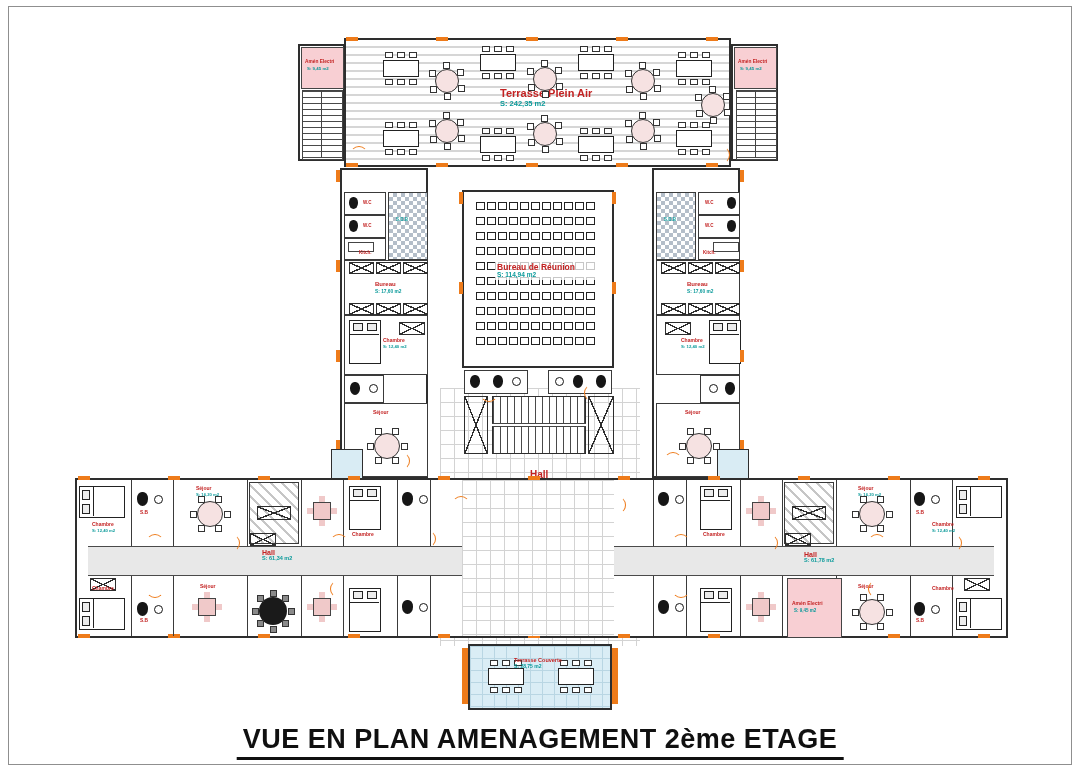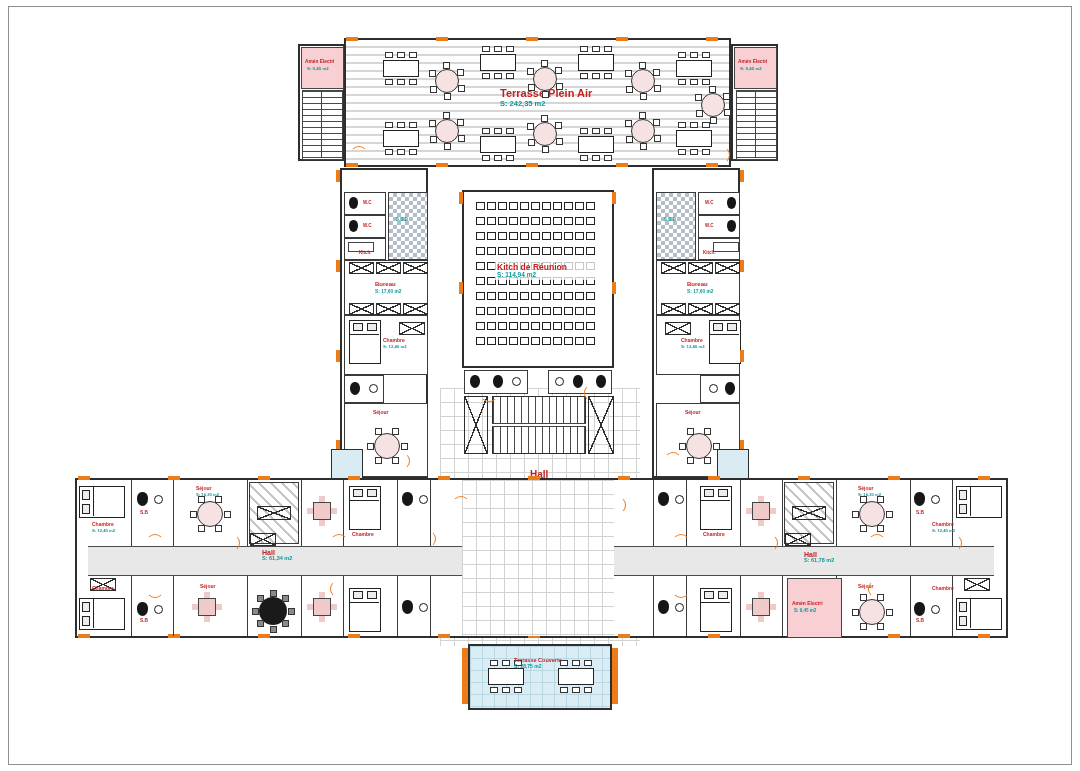--- a/index.html
+++ b/index.html
@@ -295,21 +295,21 @@
       <div class="abs seat" style="left: 509px; top: 337px; width: 9px; height: 8px;"></div>
       <div class="abs seat" style="left: 520px; top: 337px; width: 9px; height: 8px;"></div>
       <div class="abs seat" style="left: 531px; top: 337px; width: 9px; height: 8px;"></div>
       <div class="abs seat" style="left: 542px; top: 337px; width: 9px; height: 8px;"></div>
       <div class="abs seat" style="left: 553px; top: 337px; width: 9px; height: 8px;"></div>
       <div class="abs seat" style="left: 564px; top: 337px; width: 9px; height: 8px;"></div>
       <div class="abs seat" style="left: 575px; top: 337px; width: 9px; height: 8px;"></div>
       <div class="abs seat" style="left: 586px; top: 337px; width: 9px; height: 8px;"></div>
     </div>
   <div class="abs" style="left:495px;top:262px;width:110px;background:rgba(255,255,255,0.75);padding:1px 2px;">
-    <div class="rlabel" style="font-size:8.5px;">Kitch de Réunion</div>
+    <div class="rlabel" style="font-size:8.5px;">Bureau de Réunion</div>
     <div class="alabel" style="font-size:6.5px;">S: 114,94 m2</div>
   </div>
 
   <div class="abs grid" style="left:440px;top:388px;width:200px;height:258px;"></div>
 
   <div class="abs room" style="left:464px;top:370px;width:64px;height:24px;">
     <div class="abs toilet" style="left:5px;top:4px;width:10px;height:13px;"></div>
     <div class="abs toilet" style="left:28px;top:4px;width:10px;height:13px;"></div>
     <div class="abs sink" style="left:47px;top:6px;width:9px;height:9px;"></div>
   </div>
@@ -714,13 +714,14 @@
       <div class="abs arcq" style="left: 392px; top: 452px; width: 18px; height: 18px; transform: rotate(90deg);"></div>
       <div class="abs arcq" style="left: 664px; top: 452px; width: 18px; height: 18px; transform: rotate(0deg);"></div>
       <div class="abs arcq" style="left: 452px; top: 496px; width: 18px; height: 18px; transform: rotate(0deg);"></div>
       <div class="abs arcq" style="left: 608px; top: 496px; width: 18px; height: 18px; transform: rotate(90deg);"></div>
       <div class="abs arcq" style="left: 350px; top: 146px; width: 18px; height: 18px; transform: rotate(0deg);"></div>
       <div class="abs arcq" style="left: 712px; top: 146px; width: 18px; height: 18px; transform: rotate(90deg);"></div>
       <div class="abs arcq" style="left: 480px; top: 384px; width: 18px; height: 18px; transform: rotate(180deg);"></div>
       <div class="abs arcq" style="left: 584px; top: 384px; width: 18px; height: 18px; transform: rotate(270deg);"></div>
     </div>
 
+  <div class="abs title" style="left:50%;top:724px;transform:translateX(-50%);">VUE EN PLAN AMENAGEMENT 2ème ETAGE</div>
 </div>
 
 </body></html>

